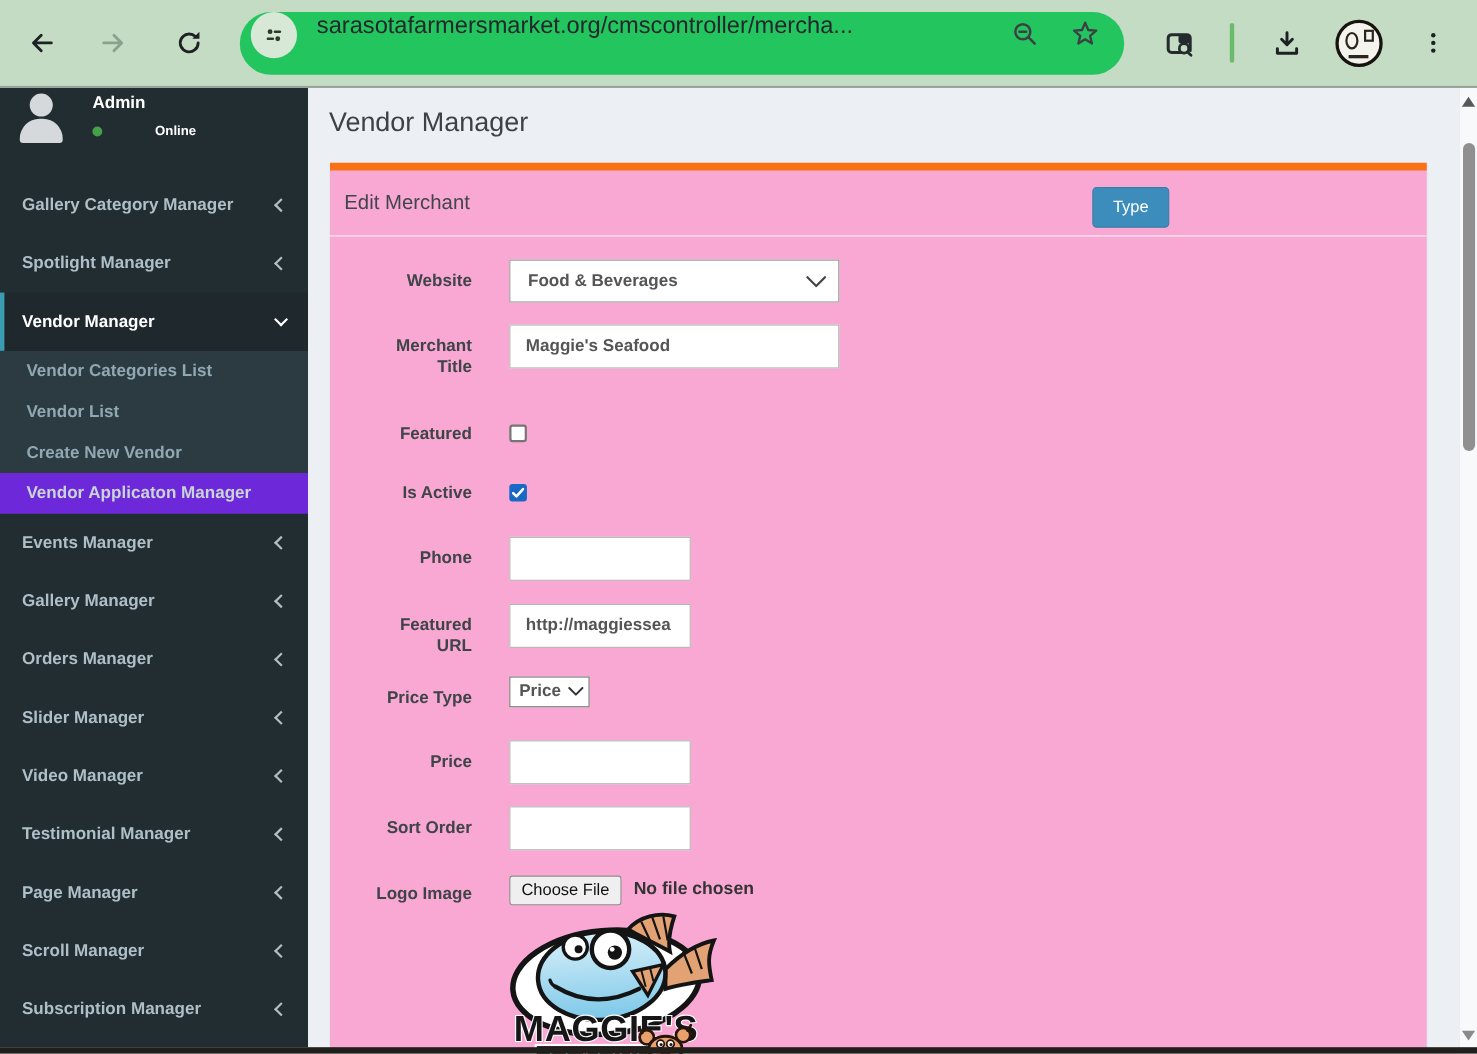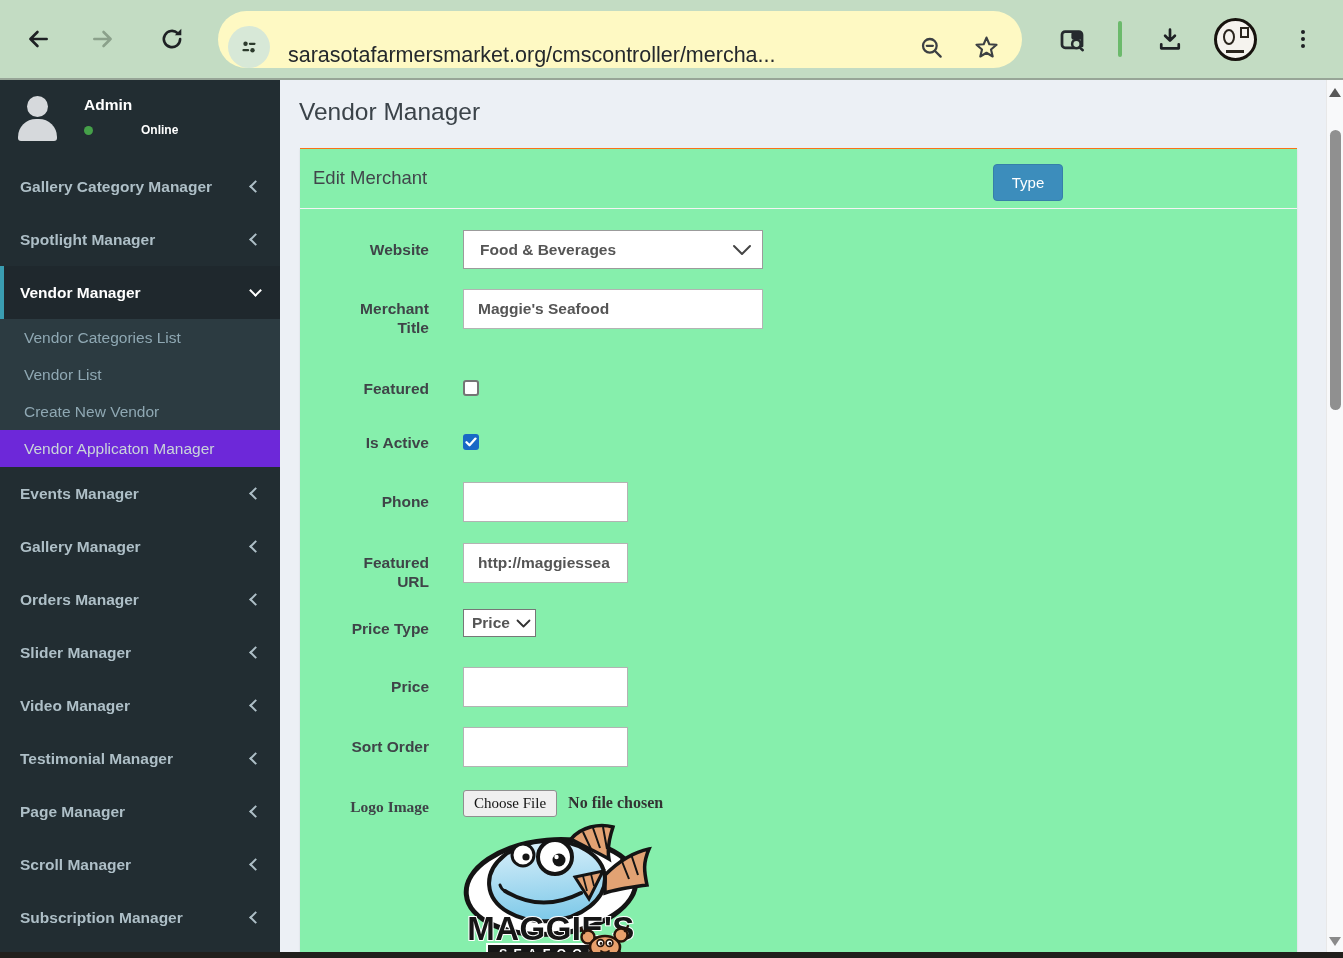--- a/index.html
+++ b/index.html
@@ -8,22 +8,22 @@
 
   
   .browser-bar { position:absolute; left:0; top:0; width:1343px; height:78px;
     background:#c3dcc3; display:flex; align-items:center; }
   .browser-bar-line { position:absolute; left:0; top:78px; width:1343px; height:2px; background:#97a597; }
   .nav-btn { width:44px; height:44px; display:flex; align-items:center; justify-content:center; border-radius:50%; }
   .nav-btn svg { display:block; }
   .btn-back { margin-left:16px; }
   .btn-forward { margin-left:21px; }
   .btn-reload { margin-left:25px; }
-  .omnibox { margin-left:24px; width:804px; height:57px; background:#fef9c3; border-radius:29px;
-    display:flex; align-items:flex-end; position:relative; }
+  .omnibox { margin-left:24px; width:804px; height:57px; background:#22c55e; border-radius:29px;
+    display:flex; align-items:flex-start; position:relative; }
   .tune-circle { width:42px; height:42px; border-radius:50%; background:#d7e8d7; margin-left:10px;
     display:flex; align-items:center; justify-content:center; flex:0 0 auto; }
   .url-text { margin-left:18px; font-size:21.5px; color:#24282c; white-space:nowrap; overflow:hidden; flex:1 1 auto; }
   .omni-icon { width:40px; height:40px; display:flex; align-items:center; justify-content:center; flex:0 0 auto; }
   .omni-icon.zoom { margin-right:14px; }
   .omni-icon.star { margin-right:16px; }
   .lens-btn { margin-left:28px; }
   .green-divider { width:4px; height:36px; border-radius:2px; background:#6cba6c; margin-left:24px; }
   .dl-btn { margin-left:26px; }
   .avatar-btn { margin-left:22px; width:43px; height:43px; border-radius:50%; background:#f5f3ee;
@@ -31,49 +31,49 @@
   .avatar-btn .m1 { position:absolute; left:6px; top:8px; width:12px; height:16px; border:2px solid #2a251d; border-radius:50%; }
   .avatar-btn .m2 { position:absolute; right:5px; top:6px; width:9px; height:11px; border:2px solid #2a251d; }
   .avatar-btn .m3 { position:absolute; left:9px; bottom:5px; width:18px; height:3px; background:#2a251d; }
   .menu-btn { margin-left:24px; }
 
   
   .app { position:absolute; left:0; top:80px; width:1343px; height:872px; display:flex; }
 
   
   .sidebar { width:280px; background:#222d32; flex:0 0 auto; overflow:hidden; }
-  .user-panel { height:80px; display:flex; padding:12px 14px; }
+  .user-panel { height:80px; display:flex; padding:1px 14px; }
   .user-avatar { width:48px; height:48px; position:relative; margin-top:2px; }
   .user-avatar .head { position:absolute; left:13px; top:2px; width:21px; height:21px; border-radius:50%; background:#d6d9dc; }
   .user-avatar .bodyy { position:absolute; left:4px; top:25px; width:39px; height:22px; border-radius:18px 18px 3px 3px; background:#d6d9dc; }
   .user-meta { margin-left:22px; padding-top:4px; }
   .user-name { color:#ffffff; font-weight:700; font-size:15.5px; }
   .user-status { margin-top:9px; display:flex; align-items:center;gap:40px; }
   .status-dot { width:9px; height:9px; border-radius:50%; background:#45a049; margin-right:8px; }
   .status-text { color:#ffffff; font-weight:700; font-size:12px; }
 
   .nav-item { height:53px; display:flex; align-items:center; padding:0 16px 0 20px;
     color:#aebfc7; font-weight:700; font-size:15.5px; cursor:pointer; }
   .nav-item .nav-label { flex:1 1 auto; }
   .nav-item.active { color:#ffffff; background:#1f282d; border-left:4px solid #3a9db1; padding-left:16px; }
   .chev { width:9px; height:9px; border-left:2.5px solid currentColor; border-bottom:2.5px solid currentColor;
     flex:0 0 auto; margin-right:4px; }
   .chev.left { transform:rotate(45deg); }
   .chev.down { transform:rotate(-45deg); margin-top:-4px; }
   .submenu { background:#2c3b41; }
   .submenu-item { height:37px; display:flex; align-items:center; padding-left:24px;
-    color:#8fa8b3; font-weight:400; font-size:15.5px; cursor:pointer; }
+    color:#8fa8b3; font-weight:700; font-size:15.5px; cursor:pointer; }
   .submenu-item.active { background:#6d28d9; color:#c9d4d9; }
 
   
   .main { flex:1 1 auto; position:relative; background:#ecf0f5; }
   .page-title { position:absolute; left:19px; top:18px; font-size:24.5px; color:#3b4349; font-weight:400; }
 
-  .card { position:absolute; left:20px; top:68px; width:997px; height:805px; background:#86efac;
-    border-top:1px solid #f97316; box-shadow:0 1px 2px rgba(0,0,0,0.1); }
+  .card { position:absolute; left:20px; top:68px; width:997px; height:805px; background:#f9a8d4;
+    border-top:7px solid #f97316; box-shadow:0 1px 2px rgba(0,0,0,0.1); }
   .card-header { position:relative; height:60px; border-bottom:1px solid #f4f4f4; }
   .card-title { position:absolute; left:13px; top:18px; font-size:18.5px; color:#41464b; }
   .back-button { position:absolute; left:693px; top:15px; width:70px; height:37px; background:#3c8dbc;
     border:1px solid #367fa9; border-radius:4px; color:#ffffff; font-size:15px;
     display:flex; align-items:center; justify-content:center; cursor:pointer; }
 
   .form { padding:21px 0 0 33px; }
   .form-row { display:flex; align-items:flex-start; }
   .form-label { width:96px; text-align:right; margin-right:34px; font-weight:700; font-size:15.5px;
     color:#3f4448; line-height:19px; padding-top:10px; flex:0 0 auto; }
@@ -98,21 +98,21 @@
 
   .file-btn { height:27px; padding:0 10px; background:#efefef; border:1px solid #8f8f8f; border-radius:3px;
     font-size:15px; color:#111; display:flex; align-items:center; cursor:pointer; }
   .file-status { margin-left:11px; font-weight:700; font-size:16px; color:#333; padding-top:4px; }
 
   .logo-wrap { margin-left:130px; margin-top:5px; width:192px; }
 
   
   .mb20{margin-bottom:20px;} .mb41{margin-bottom:41px;} .mb35{margin-bottom:35px;}
   .mb31{margin-bottom:31px;} .mb21{margin-bottom:21px;} .mb18{margin-bottom:18px;}
-  .mb25{margin-bottom:29px;} .mb6{margin-bottom:6px;font-family:Liberation Serif, serif;}
+  .mb25{margin-bottom:29px;} .mb6{margin-bottom:6px;}
 
   
   .scrollbar { position:absolute; right:0; top:80px; width:17px; height:878px; background:#f8f9fa;
     border-left:1px solid #e8e8e8; }
   .sb-up { position:absolute; left:2px; top:8px; width:0; height:0;
     border-left:6px solid transparent; border-right:6px solid transparent; border-bottom:9px solid #585858; }
   .sb-thumb { position:absolute; left:3px; top:50px; width:11px; height:280px; border-radius:6px; background:#909090; }
   .sb-down { position:absolute; left:2px; bottom:12px; width:0; height:0;
     border-left:6px solid transparent; border-right:6px solid transparent; border-top:9px solid #8a8a8a; }
 

